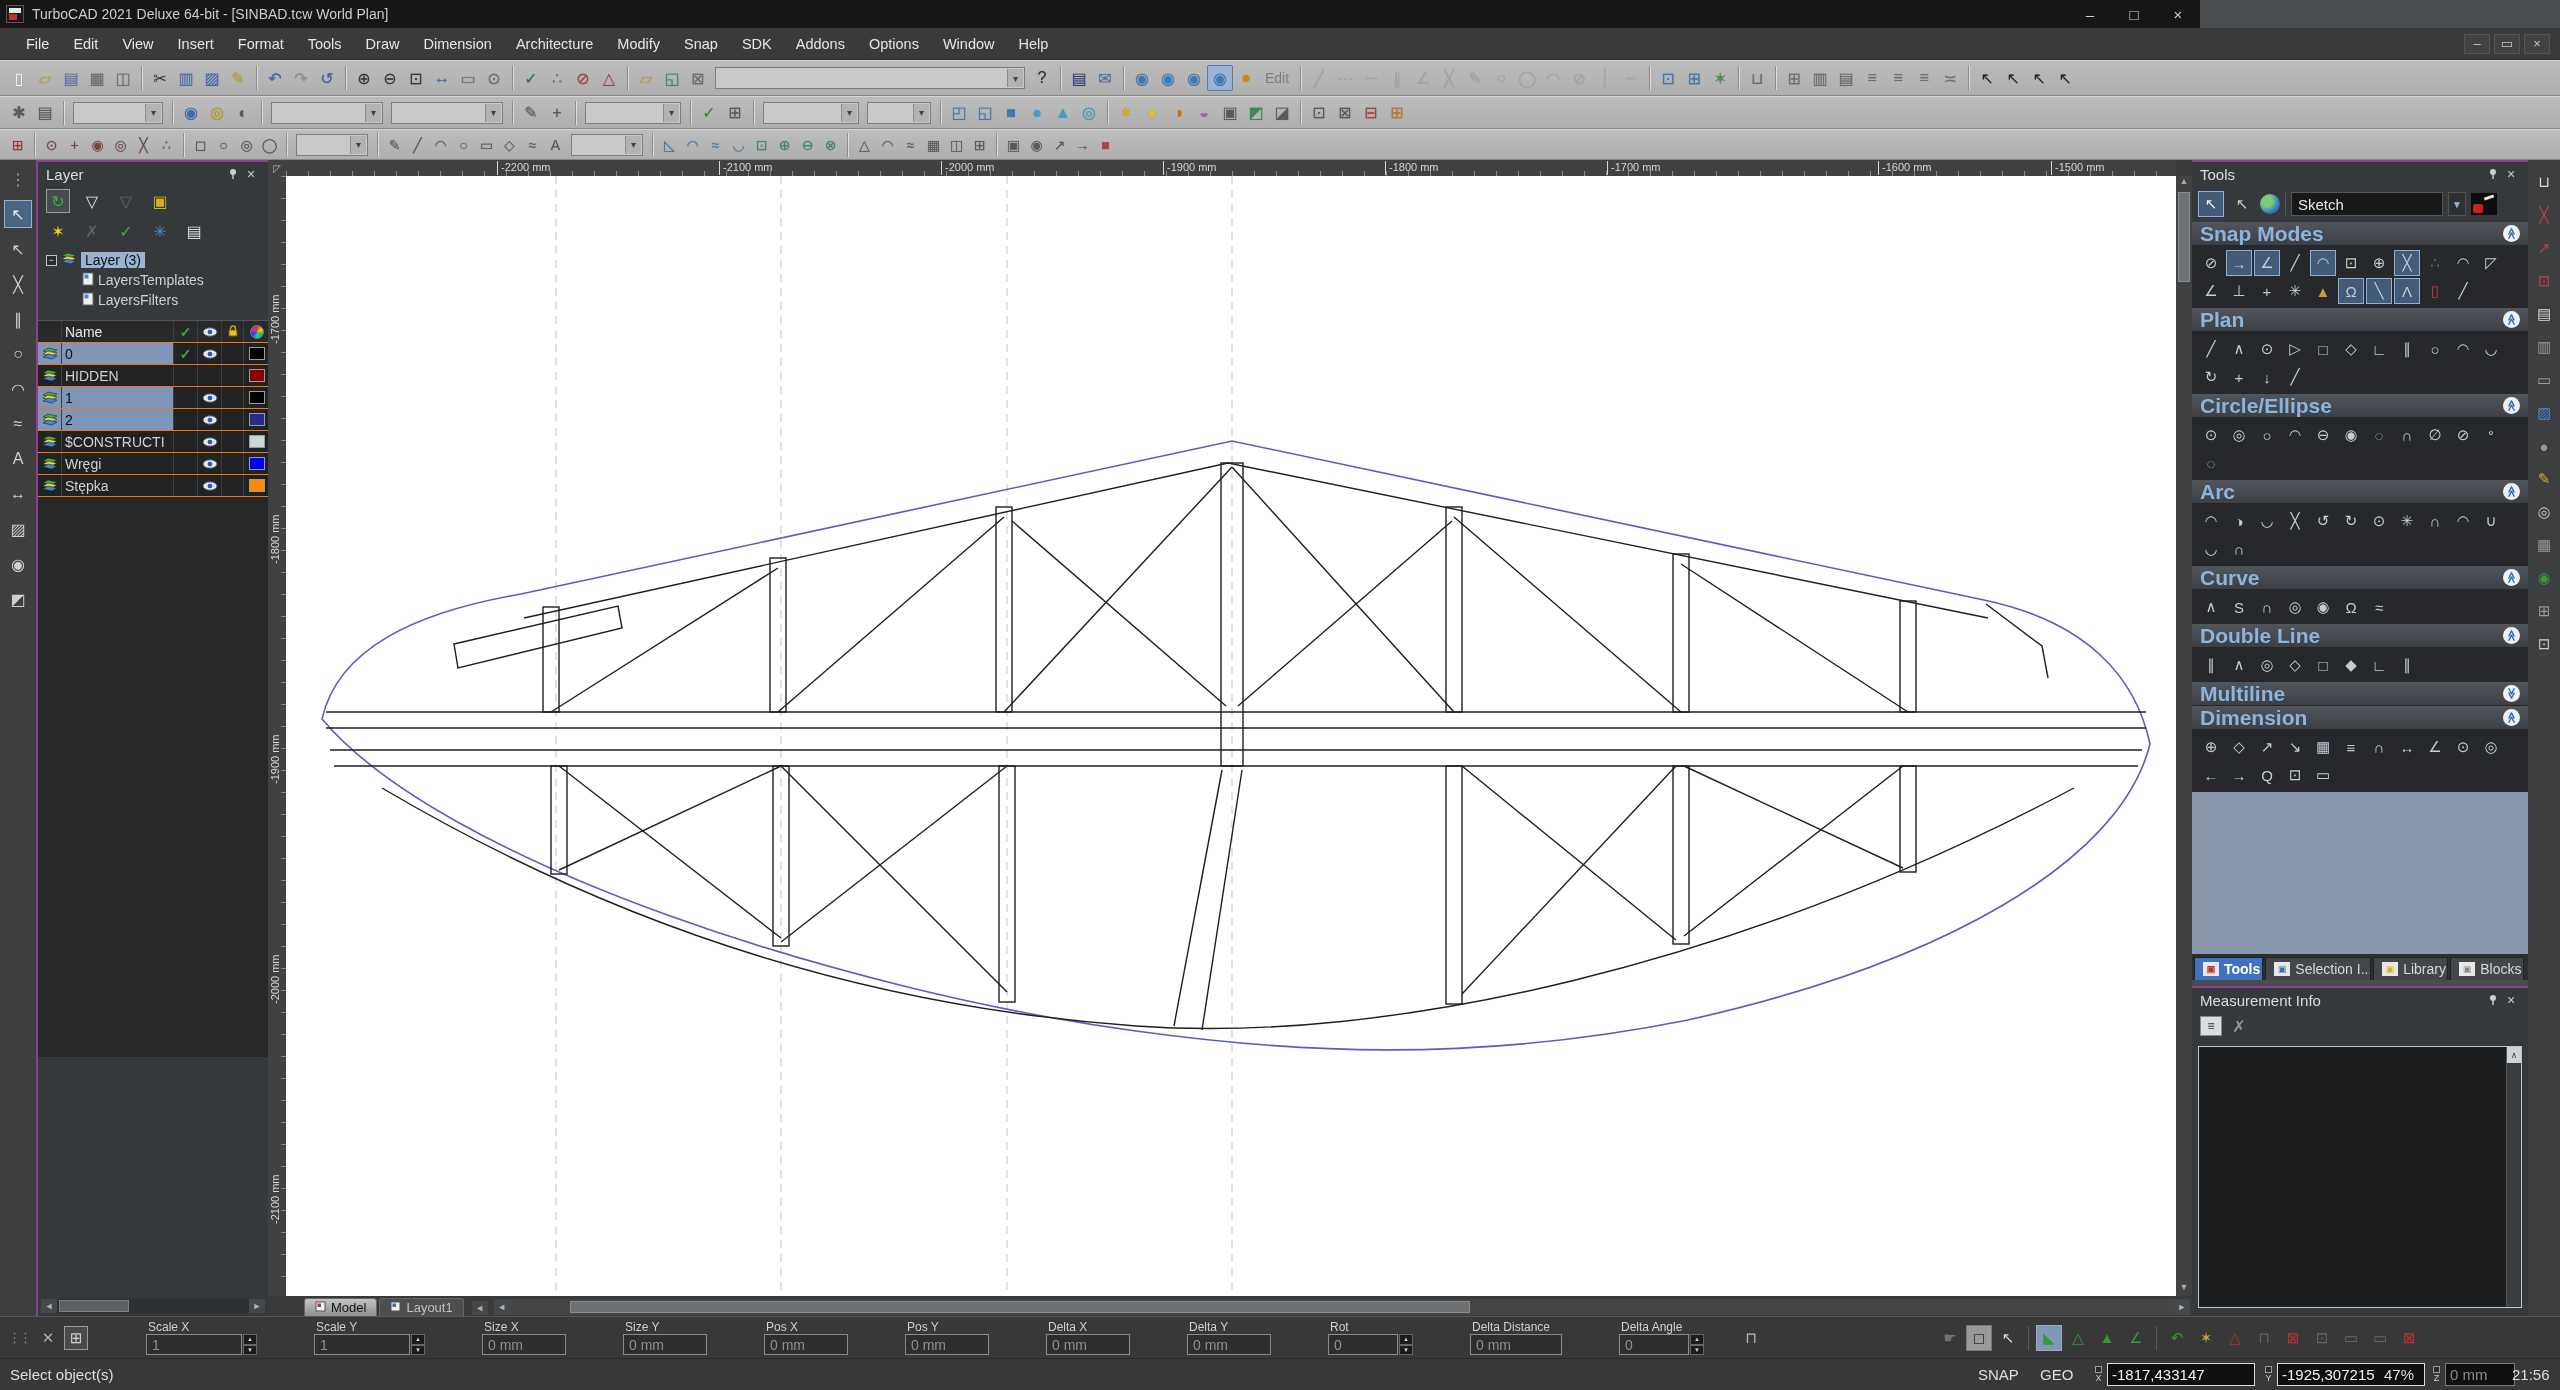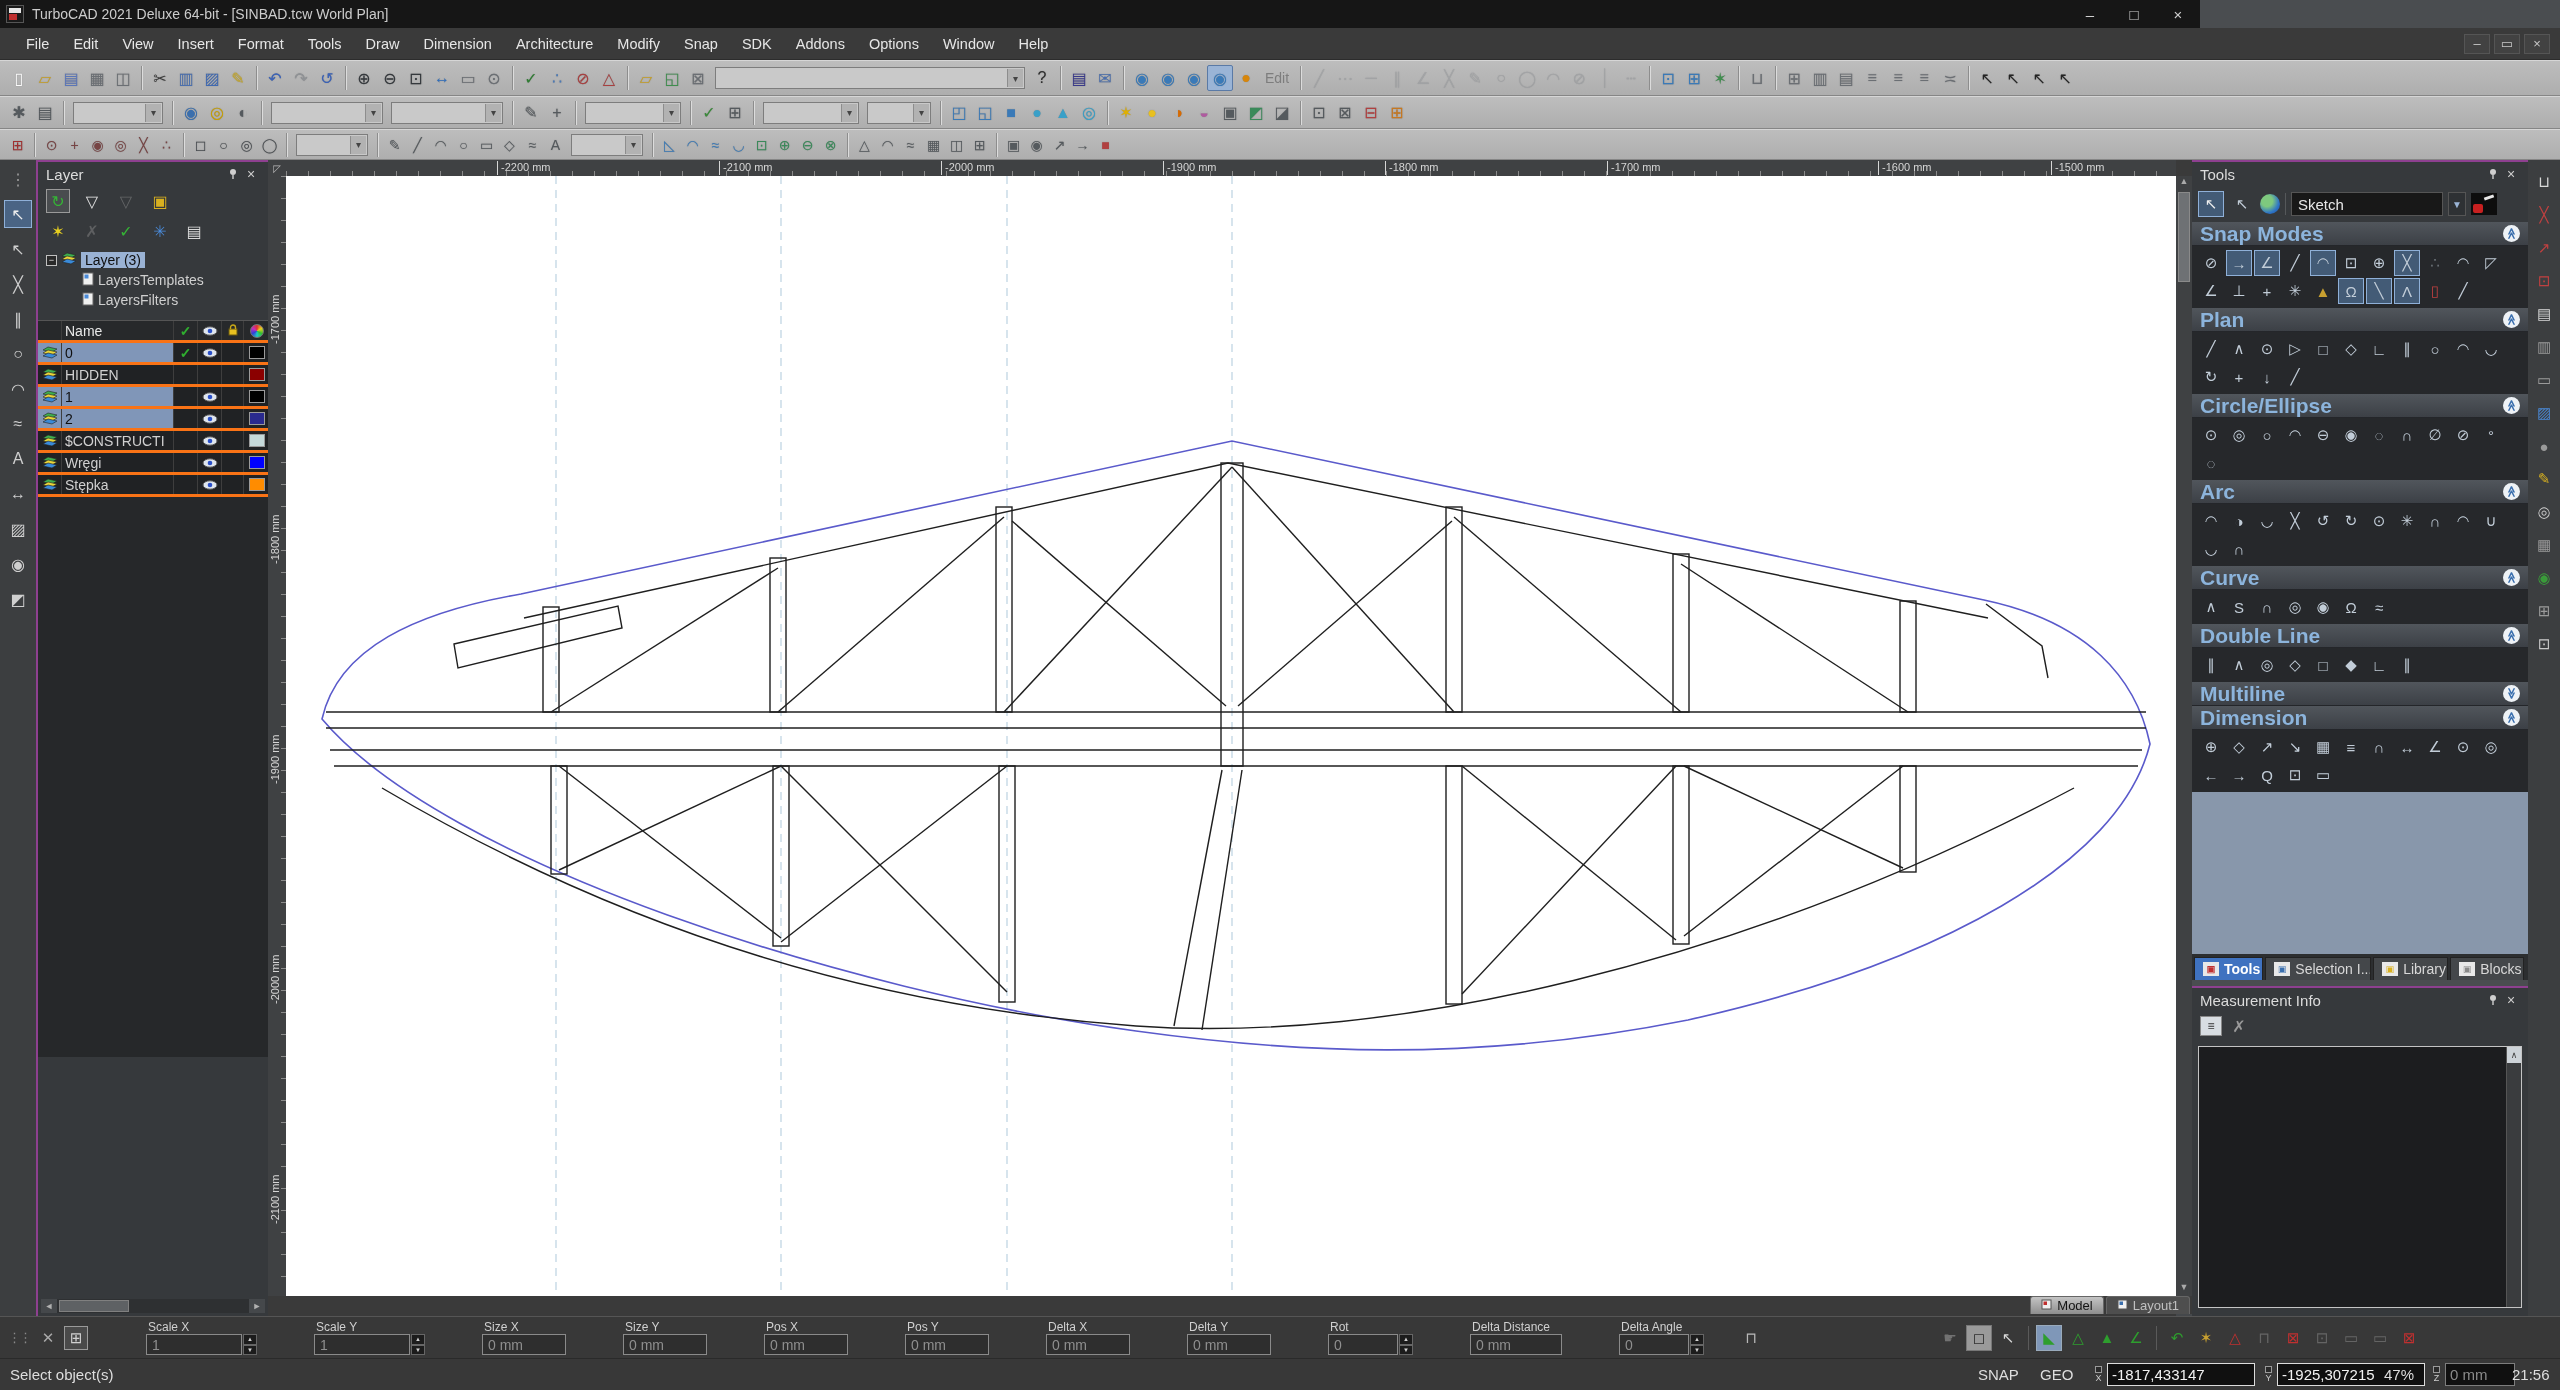--- a/index.html
+++ b/index.html
@@ -51,21 +51,21 @@
   .ltools { height:30px; display:flex; align-items:center; gap:10px; padding:0 8px; }
   .lki { width:24px; height:24px; display:flex; align-items:center; justify-content:center; font-size:16px; flex:none; }
   .lki.boxed { border:1px solid #9a9a9a; background:#494c4f; }
   .lki.dis { opacity:.45; }
   .ltree { margin-top:4px; }
   .trow { height:20px; display:flex; align-items:center; gap:4px; padding-left:8px; font-size:14px; color:#cfcfcf; }
   .trow.child { padding-left:44px; }
   .expander { width:11px; height:11px; border:1px solid #c0c0c0; color:#e0e0e0; font-size:9px; line-height:9px; text-align:center; background:#2a2a2a; flex:none; }
   .tlabel.sel { background:#9ab2d4; color:#0f0f0f; padding:0 4px; }
   .ltable { margin-top:10px; border-top:1px solid #555; }
-  .lrow { display:grid; grid-template-columns:24px 112px 24px 24px 22px 26px; height:22px; border-bottom:3px solid #f97316; background:#202224; }
+  .lrow { display:grid; grid-template-columns:24px 112px 24px 24px 22px 26px; height:22px; border-bottom:1px solid #f97316; background:#202224; }
   .lrow.hdr { background:#27292b; }
   .cell { display:flex; align-items:center; justify-content:center; border-right:1px solid #3e3e3e; overflow:hidden; height:100%; }
   .cell.namecell { justify-content:flex-start; padding-left:3px; font-size:14px; color:#d0d0d0; white-space:nowrap; }
   .lrow.hdr .namecell { color:#e8e8e8; }
   .lrow .cell.rowsel { background:#8096b8; }
   .lrow .cell.rowsel.namecell { color:#0f0f0f; }
   .checkmark { color:#2fae2f; font-weight:bold; font-size:14px; }
   .colorwheel { width:14px; height:14px; border-radius:50%; border:1px solid #777; background:conic-gradient(#e03030,#e8d020,#30c030,#20c8c8,#3040d8,#c030c0,#e03030); }
   .swatch { width:16px; height:13px; border:1px solid #9a9a9a; }
   .lfill { background:#26282a; }
@@ -78,21 +78,21 @@
   .rcorner { left:0; top:0; width:18px; height:16px; background:#3f4143; color:#b8b8b8; font-size:10px; display:flex; align-items:center; justify-content:center; }
   .rulertop { left:18px; top:0; width:1890px; height:16px; background:#3f4143; overflow:hidden; }
   .rulertop .tickstrip { position:absolute; left:0; right:0; bottom:0; height:5px; background:repeating-linear-gradient(to right,#8a8a8a 0 1px,transparent 1px 22px); }
   .rlab { position:absolute; top:1px; font-size:11px; color:#d6d6d6; border-left:1px solid #d6d6d6; padding-left:3px; height:14px; white-space:nowrap; }
   .rulerleft { left:0; top:16px; width:18px; height:1120px; background:#3f4143; overflow:hidden; }
   .rulerleft .tickstrip { position:absolute; top:0; bottom:0; right:0; width:5px; background:repeating-linear-gradient(to bottom,#8a8a8a 0 1px,transparent 1px 22px); }
   .rlabv { position:absolute; left:1px; font-size:11px; color:#d6d6d6; white-space:nowrap; transform:rotate(-90deg); transform-origin:left top; }
   .canvas { left:18px; top:16px; width:1890px; height:1120px; background:#ffffff; overflow:hidden; }
   .vscroll { left:1908px; top:16px; width:16px; height:1120px; background:#3f4143; }
   .vthumb { position:absolute; left:2px; width:12px; background:#6e7174; border:1px solid #8a8a8a; }
-  .bottomrow { left:0; top:1136px; width:1924px; height:20px; background:#3a3a3a; display:flex; align-items:flex-end;flex-direction:column; }
+  .bottomrow { left:0; top:1136px; width:1924px; height:20px; background:#3a3a3a; display:flex; align-items:flex-end; }
   .sheettab { height:18px; display:flex; align-items:center; gap:5px; padding:0 10px; font-size:13px; border:1px solid #666; border-bottom:none; border-radius:3px 3px 0 0; margin-right:2px; flex:none; }
   .sheettab.active { background:linear-gradient(#c4c4c4,#8e8e8e); color:#141414; }
   .sheettab.inactive { background:#4e4e4e; color:#c0c0c0; }
   .hscroll { flex:1; height:16px; background:#454545; display:flex; align-items:center; margin:0 2px 1px 6px; }
   .hthumb { height:12px; background:#6e7174; border:1px solid #8a8a8a; }
 
   
   .toolspanel { left:2192px; top:160px; width:336px; height:820px; background:#36393c; border-top:2px solid #8e4090; display:flex; flex-direction:column; }
   .selrow { height:36px; display:flex; align-items:center; gap:5px; padding:0 6px; }
   .dki { width:26px; height:26px; display:flex; align-items:center; justify-content:center; font-size:15px; color:#c2cdd8; border:1px solid transparent; flex:none; }

